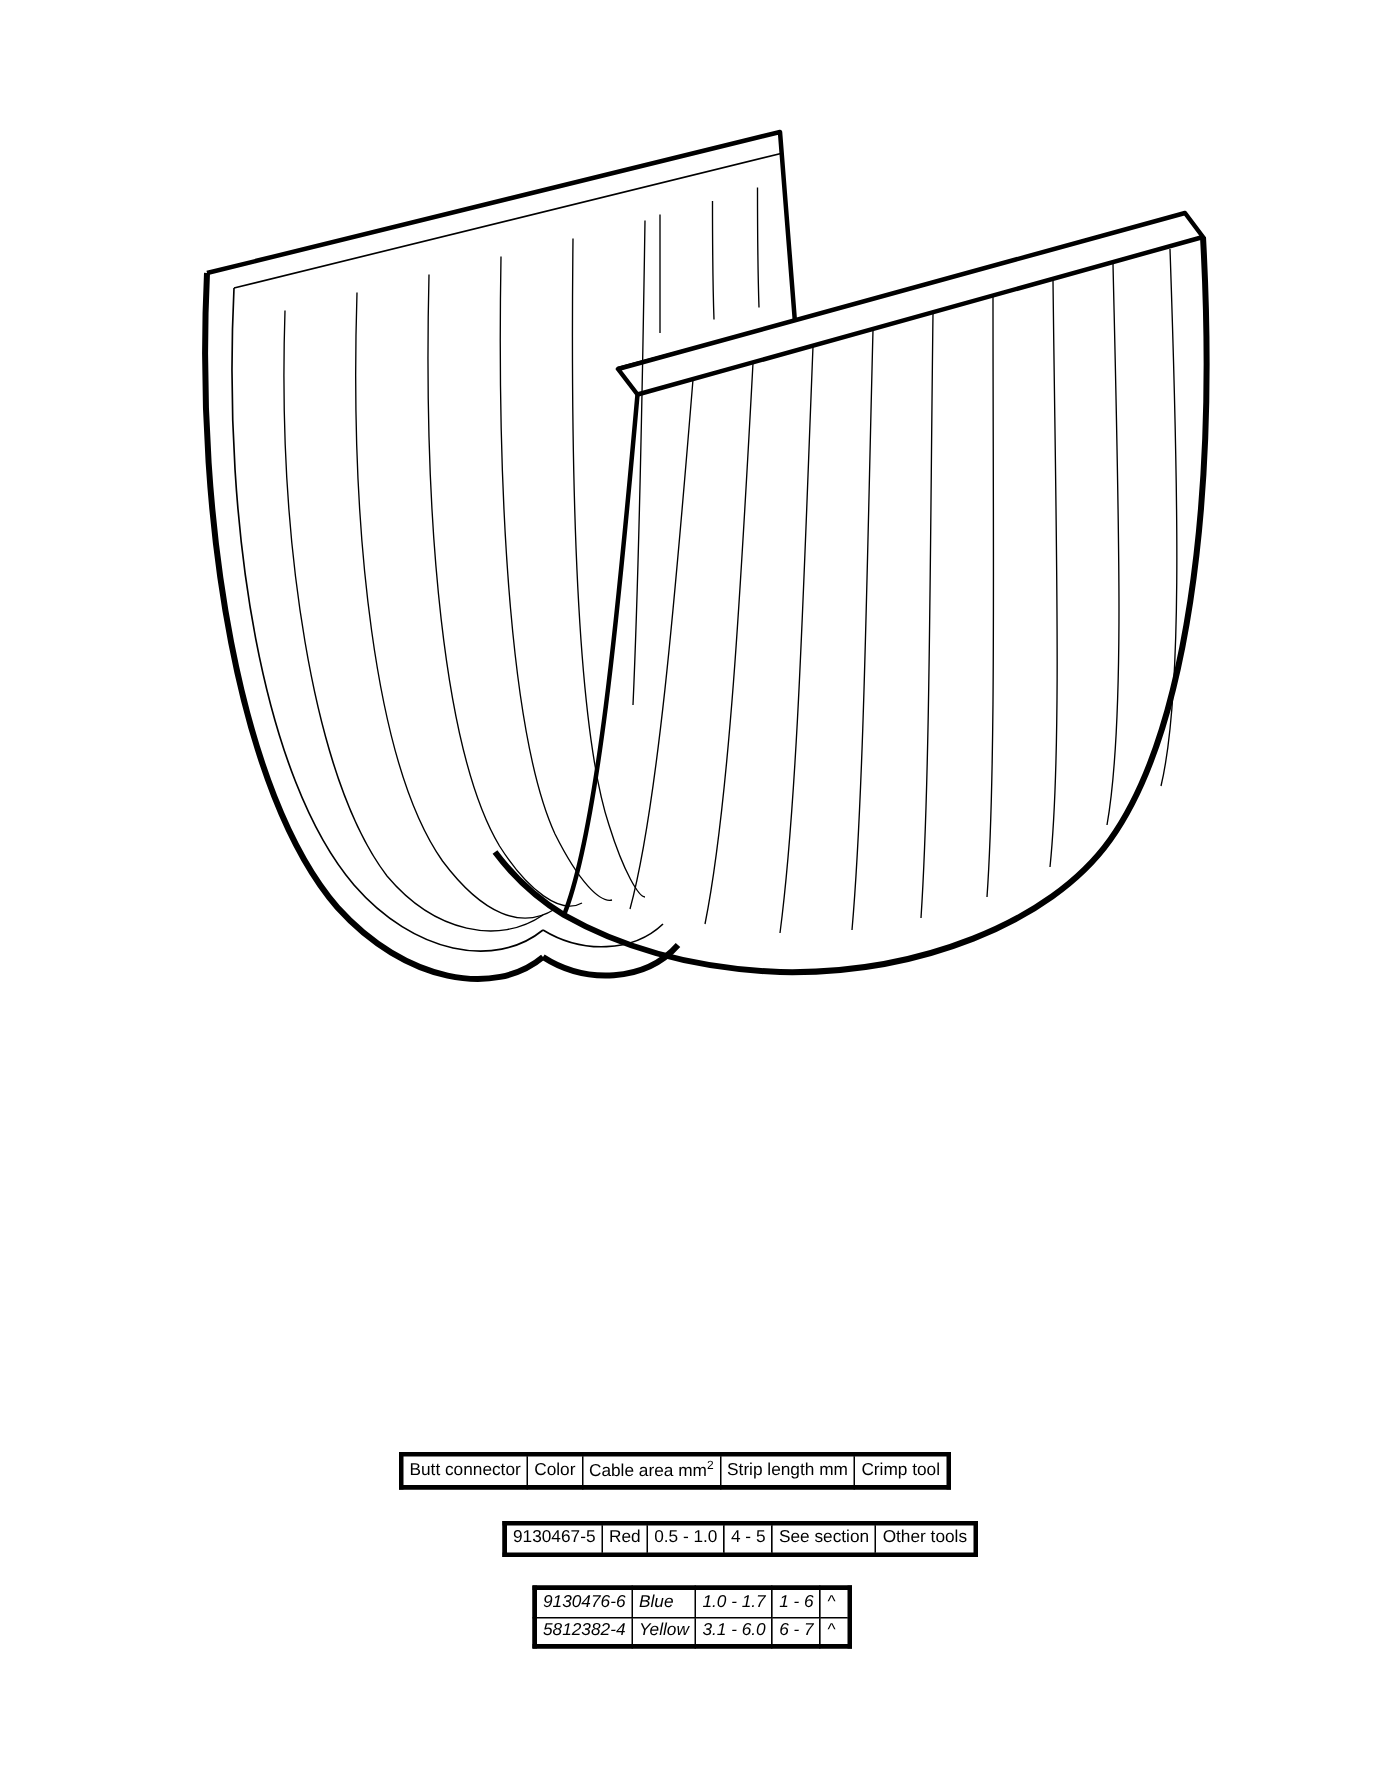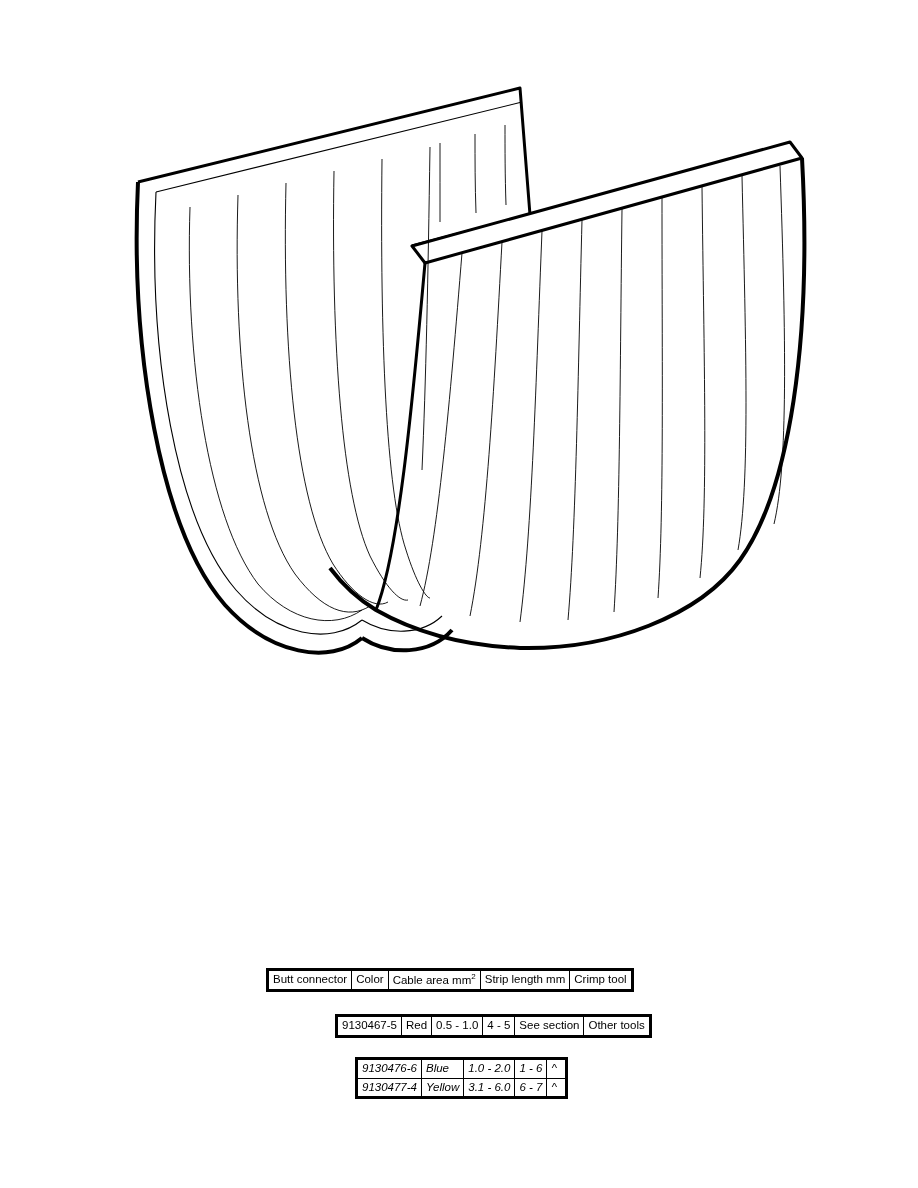--- a/index.html
+++ b/index.html
@@ -172,26 +172,26 @@
         <td>Other tools</td>
       </tr>
     </tbody>
   </table>
 
   <table class="tbl rows-tbl">
     <tbody>
       <tr>
         <td>9130476-6</td>
         <td>Blue</td>
-        <td>1.0 - 2.0</td>
+        <td>1.0 - 1.7</td>
         <td>1 - 6</td>
         <td class="narrow-col">^</td>
       </tr>
       <tr>
-        <td>9130477-4</td>
+        <td>5812382-4</td>
         <td>Yellow</td>
         <td>3.1 - 6.0</td>
         <td>6 - 7</td>
         <td class="narrow-col">^</td>
       </tr>
     </tbody>
   </table>
 
 </div>
 

